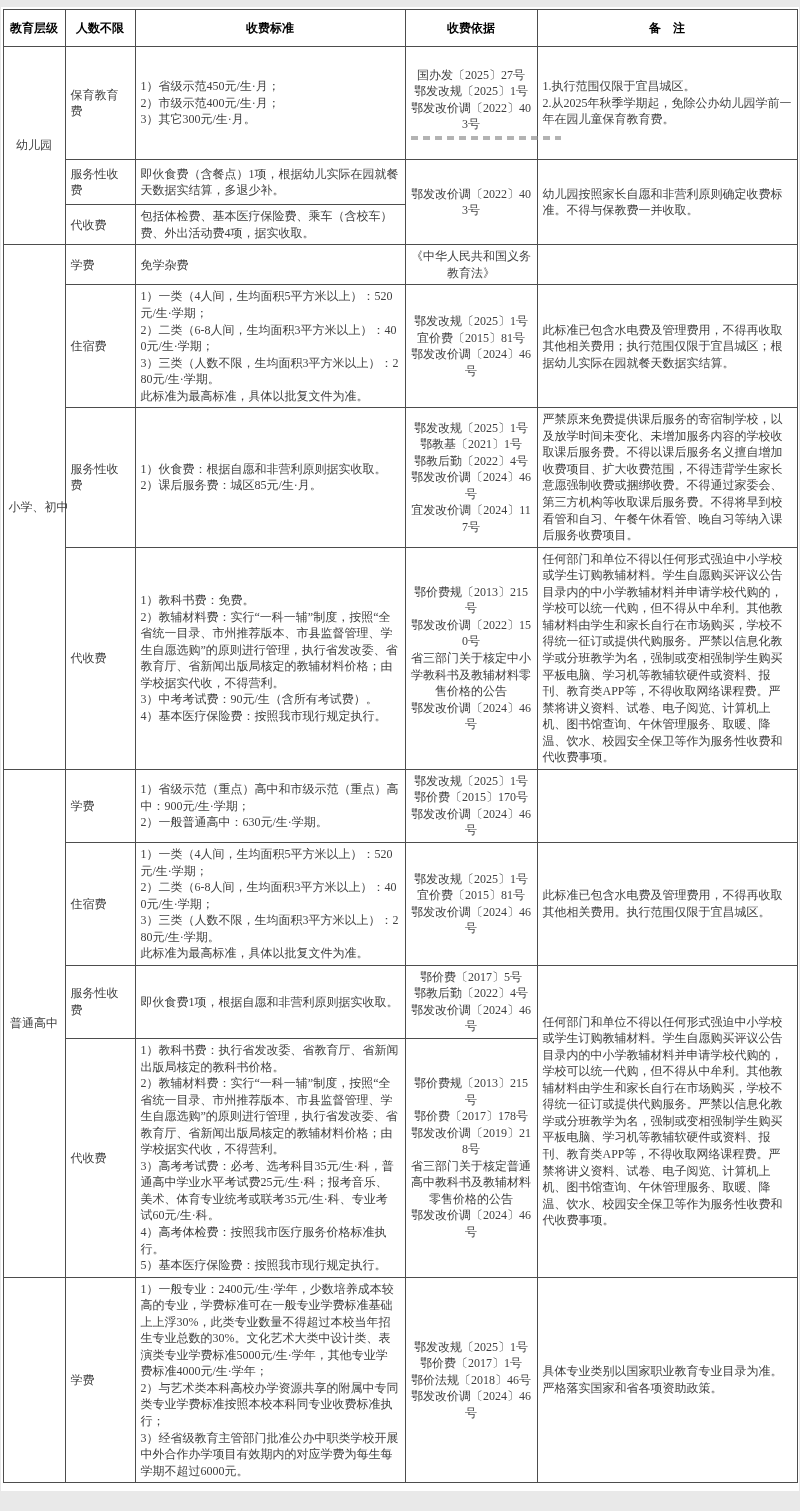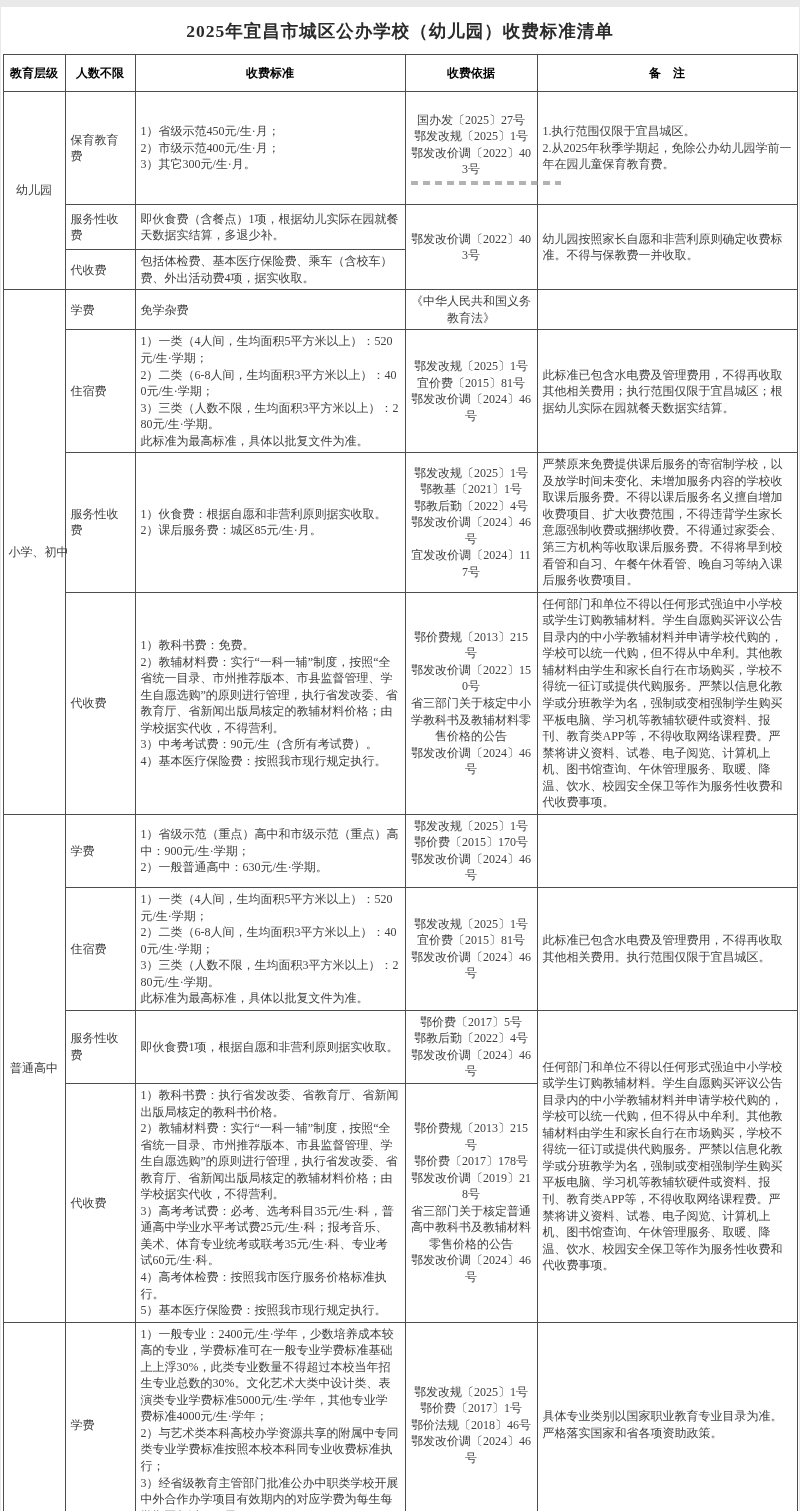--- a/index.html
+++ b/index.html
@@ -14,21 +14,20 @@
   td.std{text-align:left;white-space:pre-line;}
   td.basis{text-align:center;white-space:pre-line;line-height:1.55;}
   td.note{text-align:left;white-space:pre-line;line-height:1.42;}
   .clip-artifact{height:4px;overflow:hidden;width:150px;margin:3px auto 0 auto;background:repeating-linear-gradient(90deg,#8a8a8a 0 7px,transparent 7px 12px);opacity:.65;}
 </style>
 </head>
 <body>
 
 <div class="page">
 
-  <div class="title">2025年宜昌市城区公办学校（幼儿园）收费标准清单</div>
 
   <table class="fee">
     <colgroup>
       <col style="width:62px">
         <col style="width:70px">
         <col style="width:270px">
         <col style="width:132px">
         <col style="width:260px">
     </colgroup>
 

